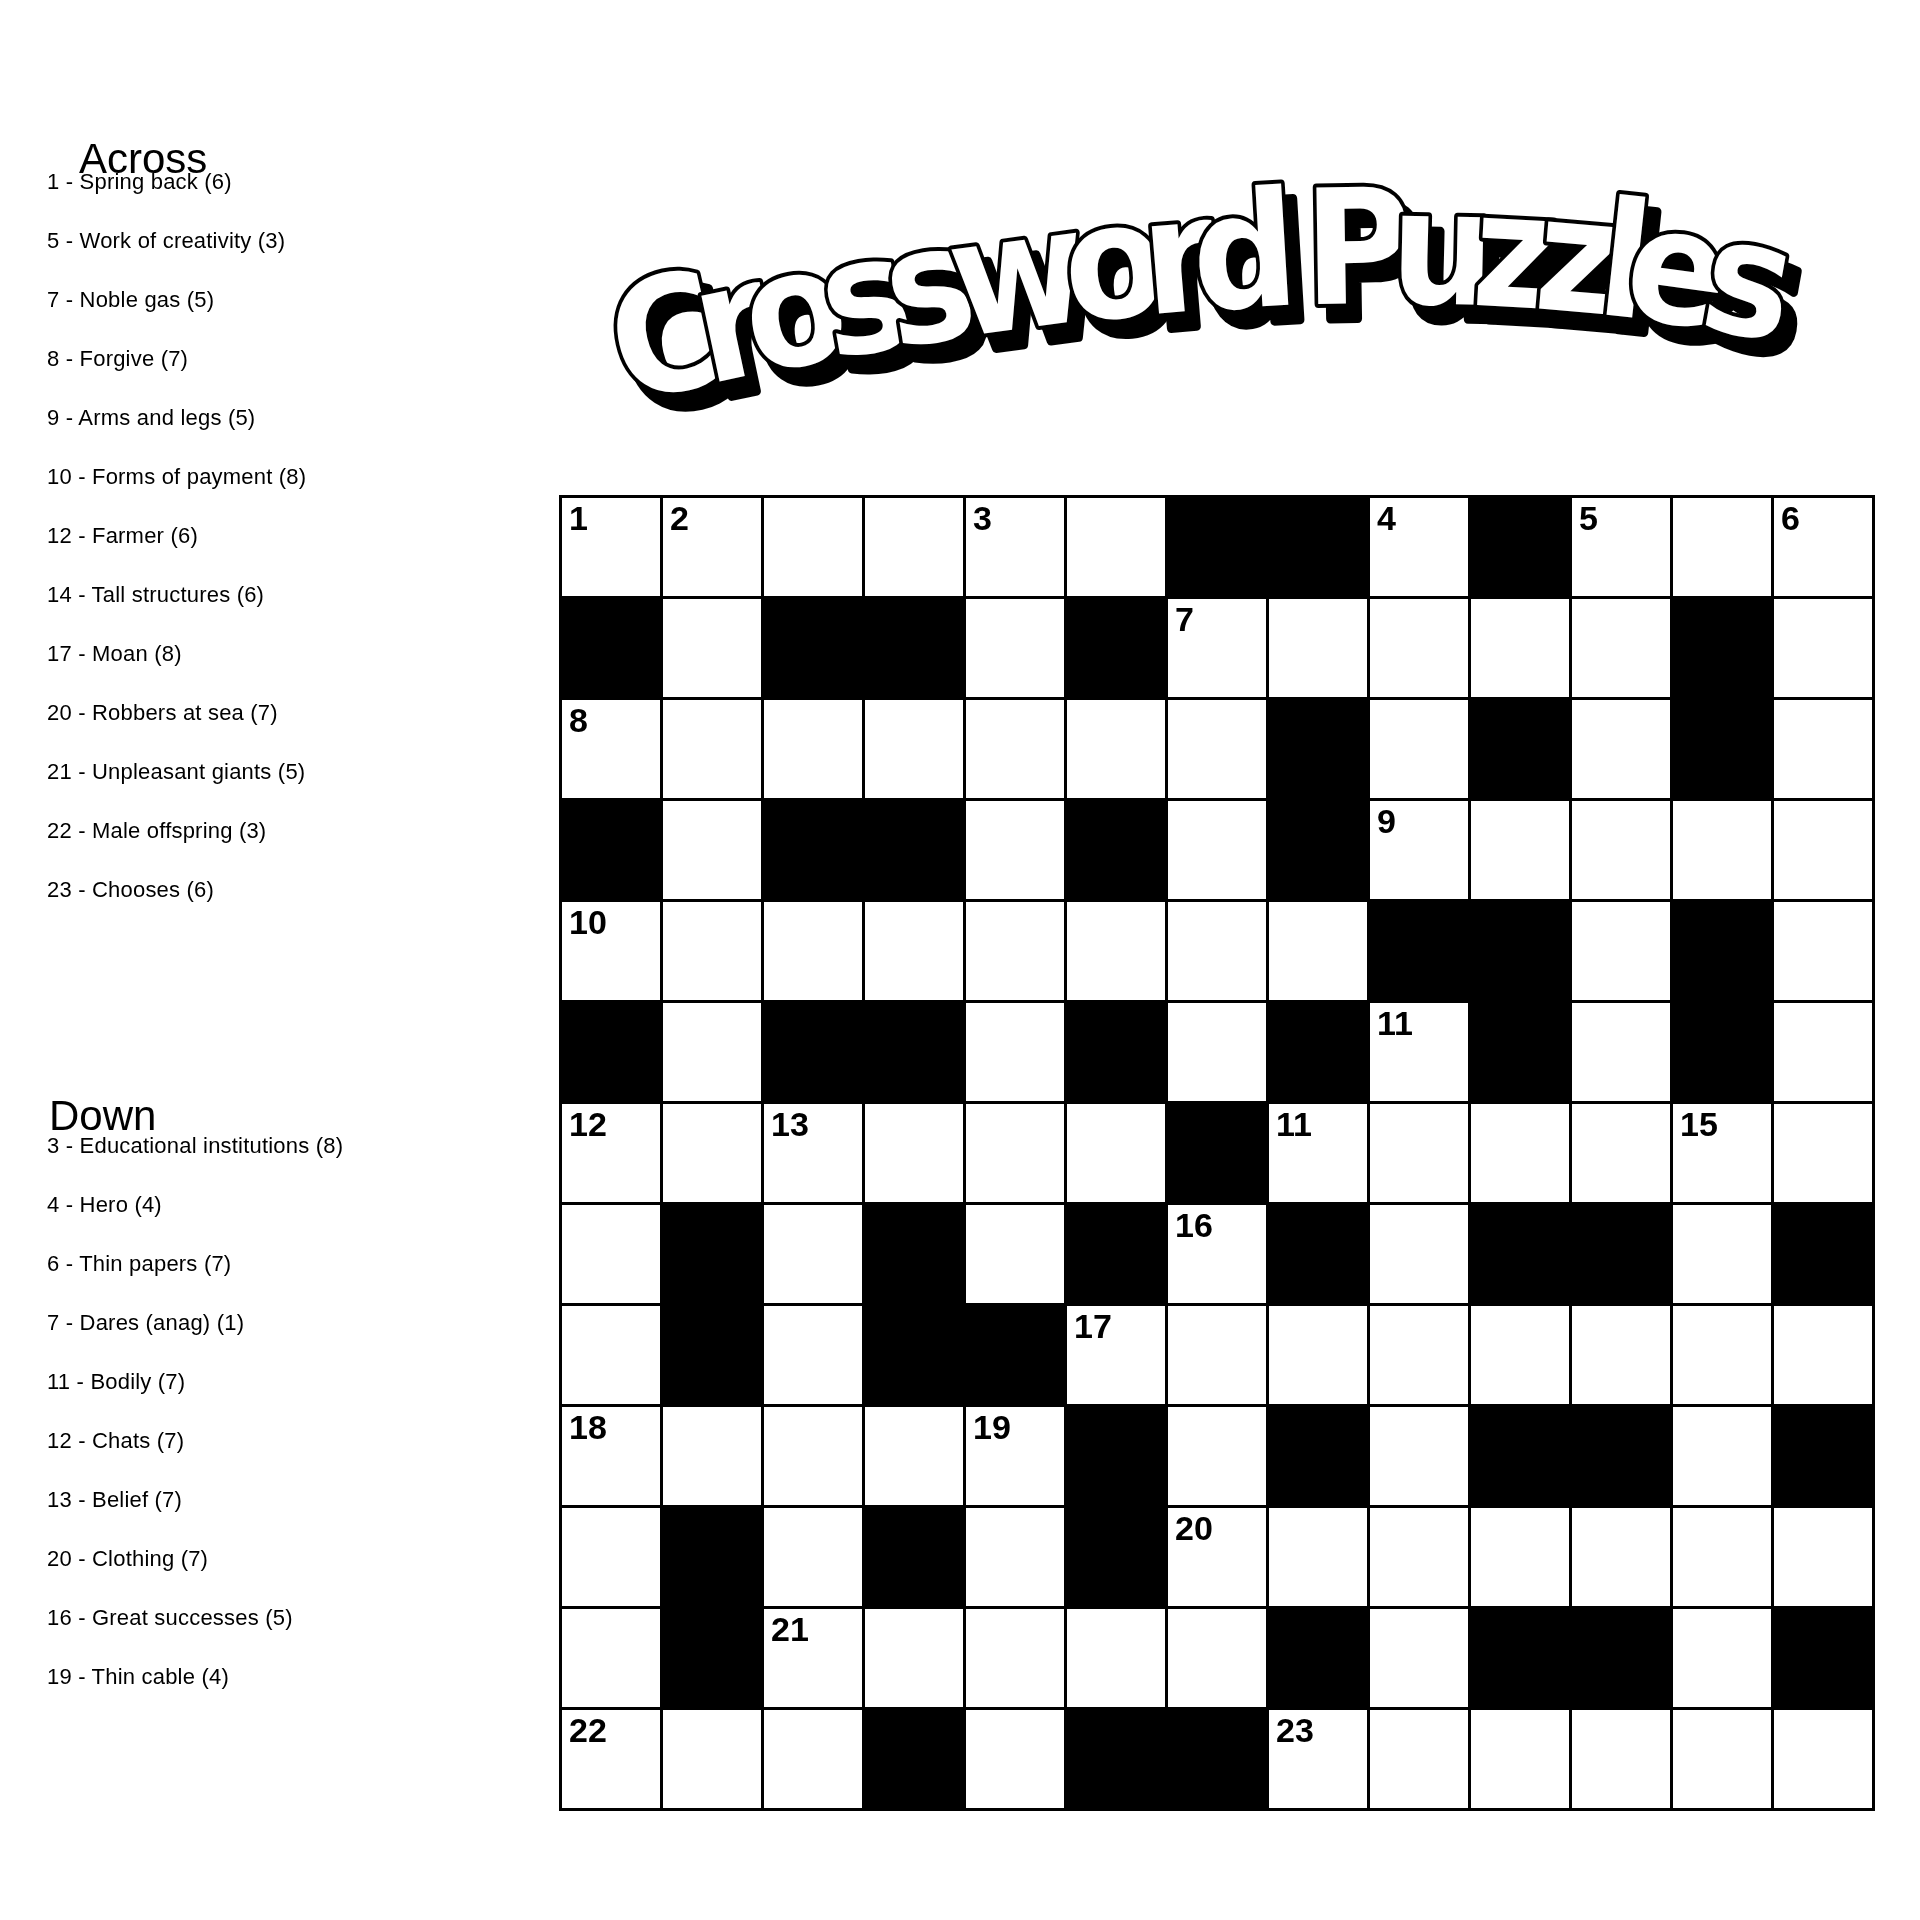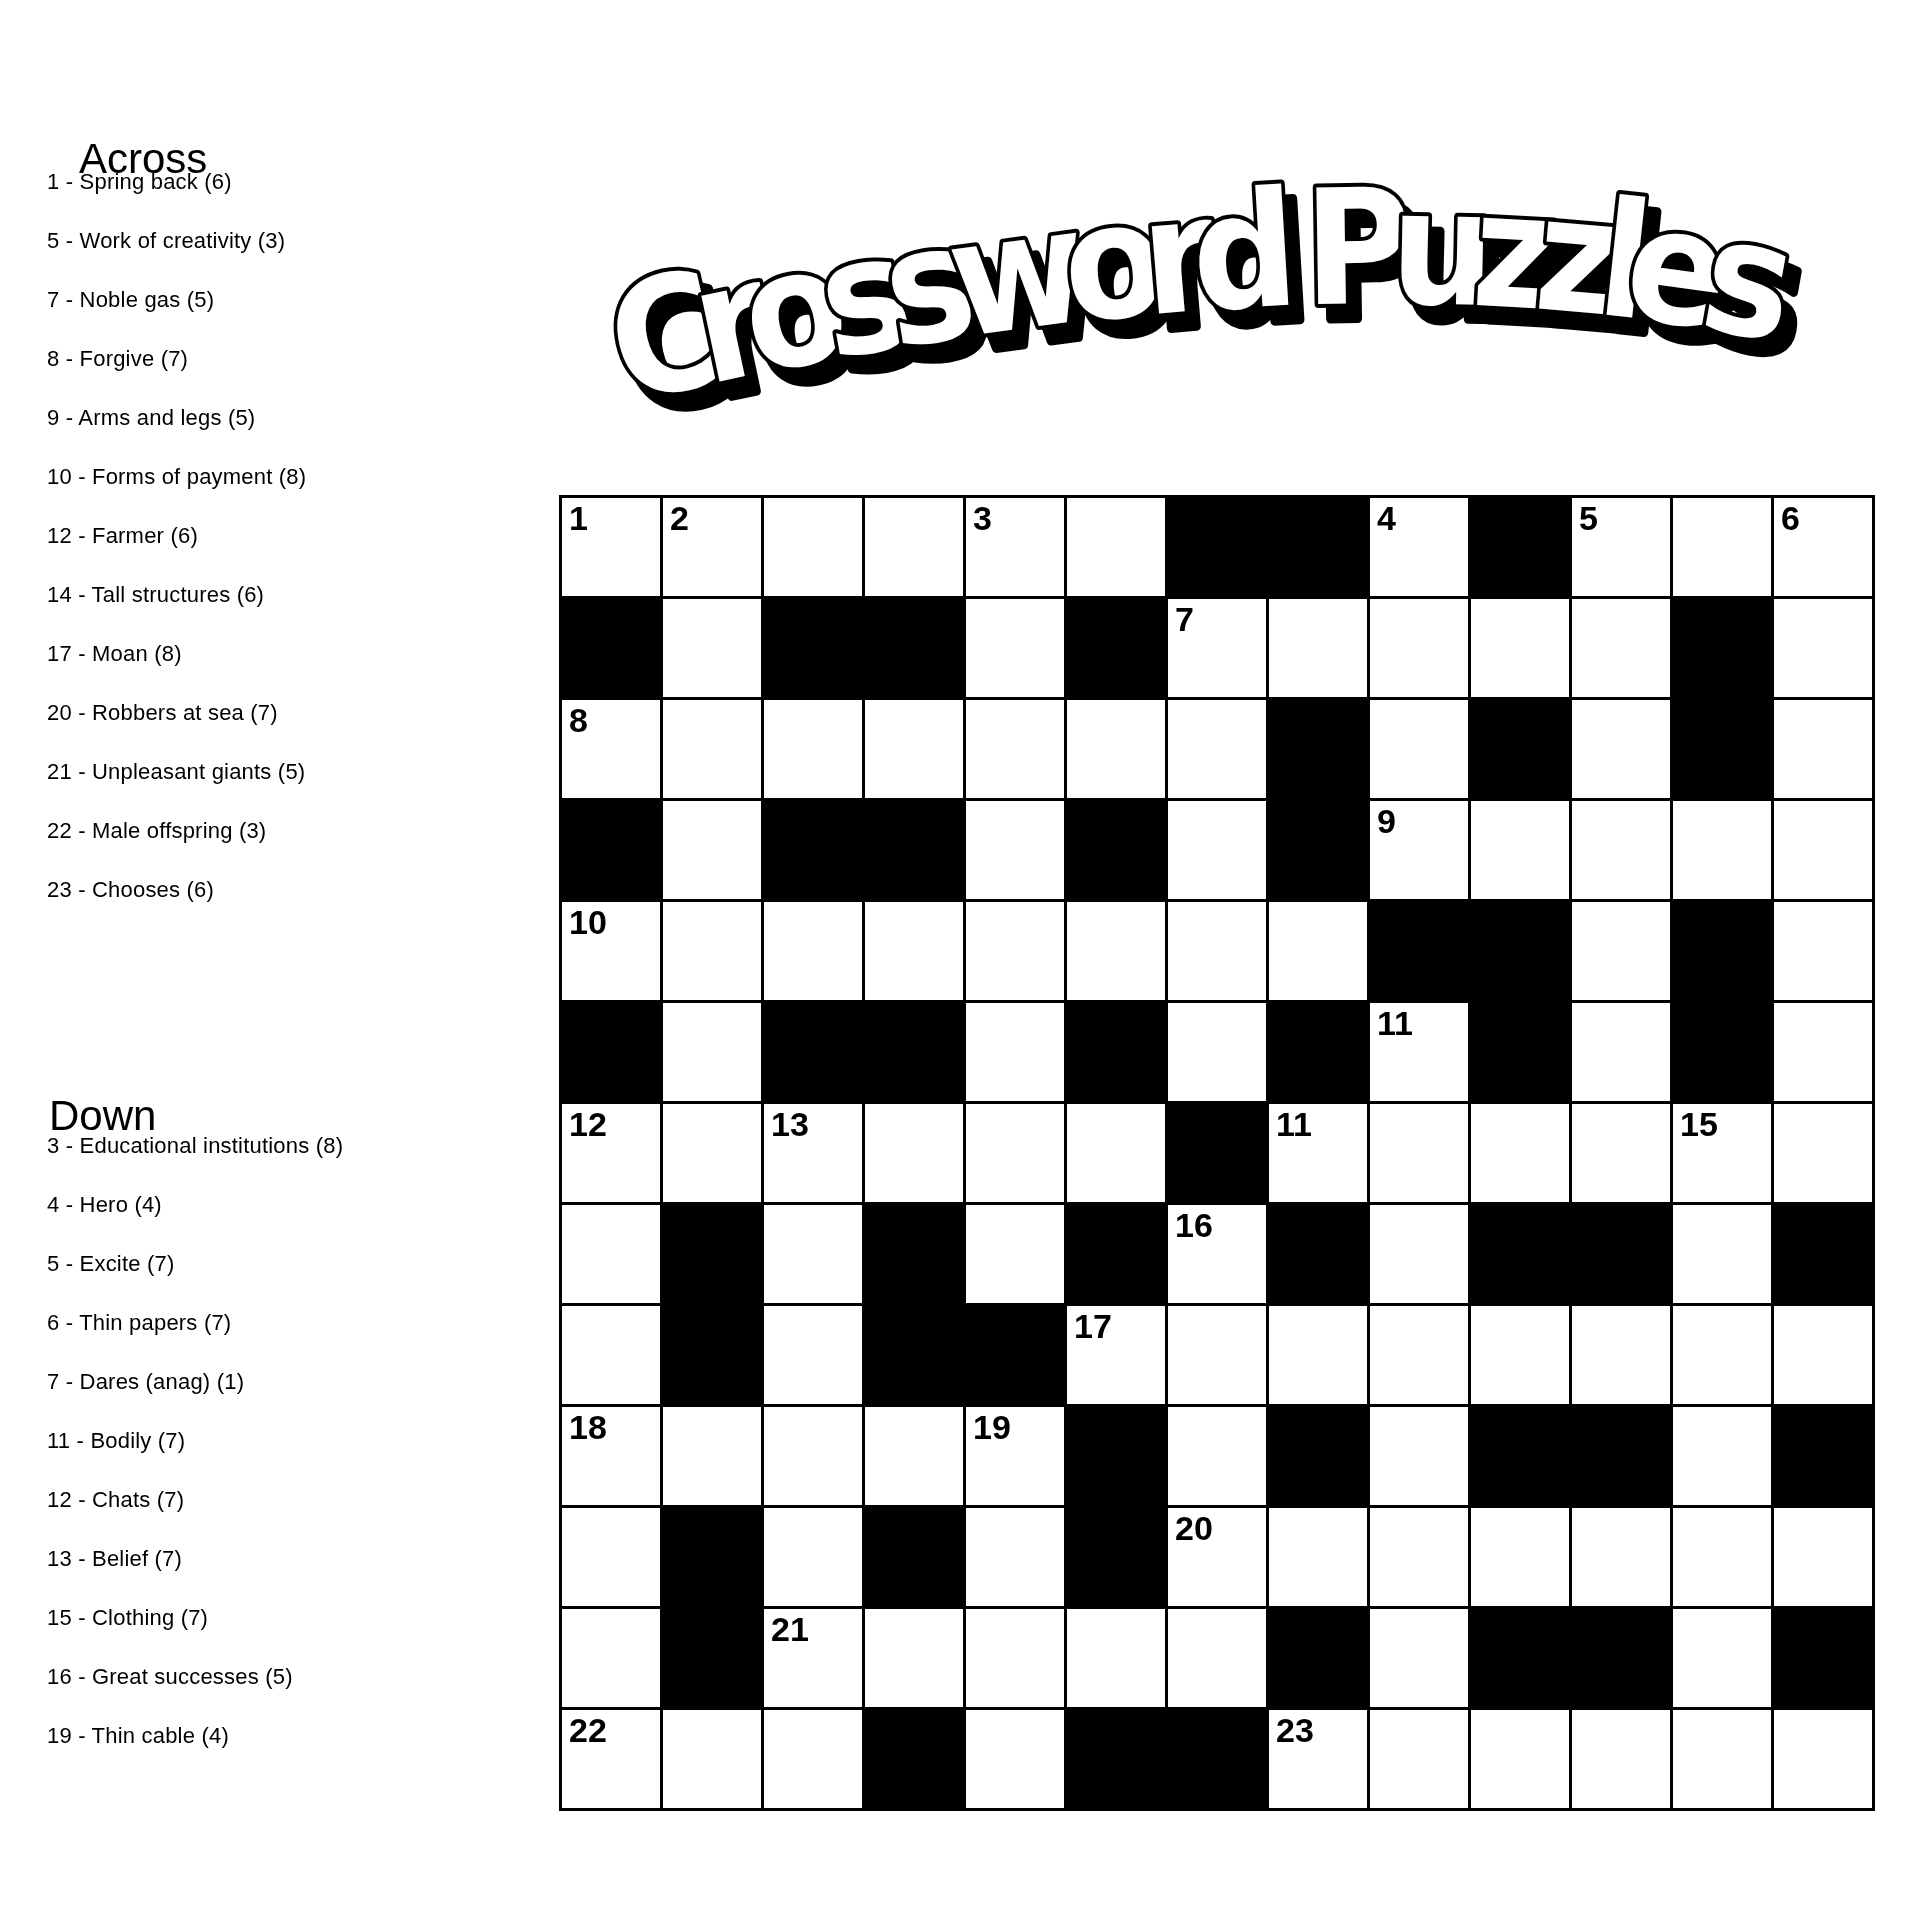--- a/index.html
+++ b/index.html
@@ -59,27 +59,26 @@
     <div class="clue">20 - Robbers at sea (7)</div>
     <div class="clue">21 - Unpleasant giants (5)</div>
     <div class="clue">22 - Male offspring (3)</div>
     <div class="clue">23 - Chooses (6)</div>
   </div>
 
   <h2 class="section-header header-down">Down</h2>
   <div class="clue-list list-down">
     <div class="clue">3 - Educational institutions (8)</div>
     <div class="clue">4 - Hero (4)</div>
-    <div class="clue">5 - Excite (7)</div>
     <div class="clue">6 - Thin papers (7)</div>
     <div class="clue">7 - Dares (anag) (1)</div>
     <div class="clue">11 - Bodily (7)</div>
     <div class="clue">12 - Chats (7)</div>
     <div class="clue">13 - Belief (7)</div>
-    <div class="clue">15 - Clothing (7)</div>
+    <div class="clue">20 - Clothing (7)</div>
     <div class="clue">16 - Great successes (5)</div>
     <div class="clue">19 - Thin cable (4)</div>
   </div>
 
   <svg class="title-svg" viewBox="0 0 1920 1920" aria-hidden="true">
     <defs>
       <path id="title-arc" d="M 625 403 Q 1360 228 1852 360" fill="none"></path>
     </defs>
     <g>
       <text class="title-text title-shadow" transform="translate(12,15)" textLength="1145" lengthAdjust="spacingAndGlyphs">

